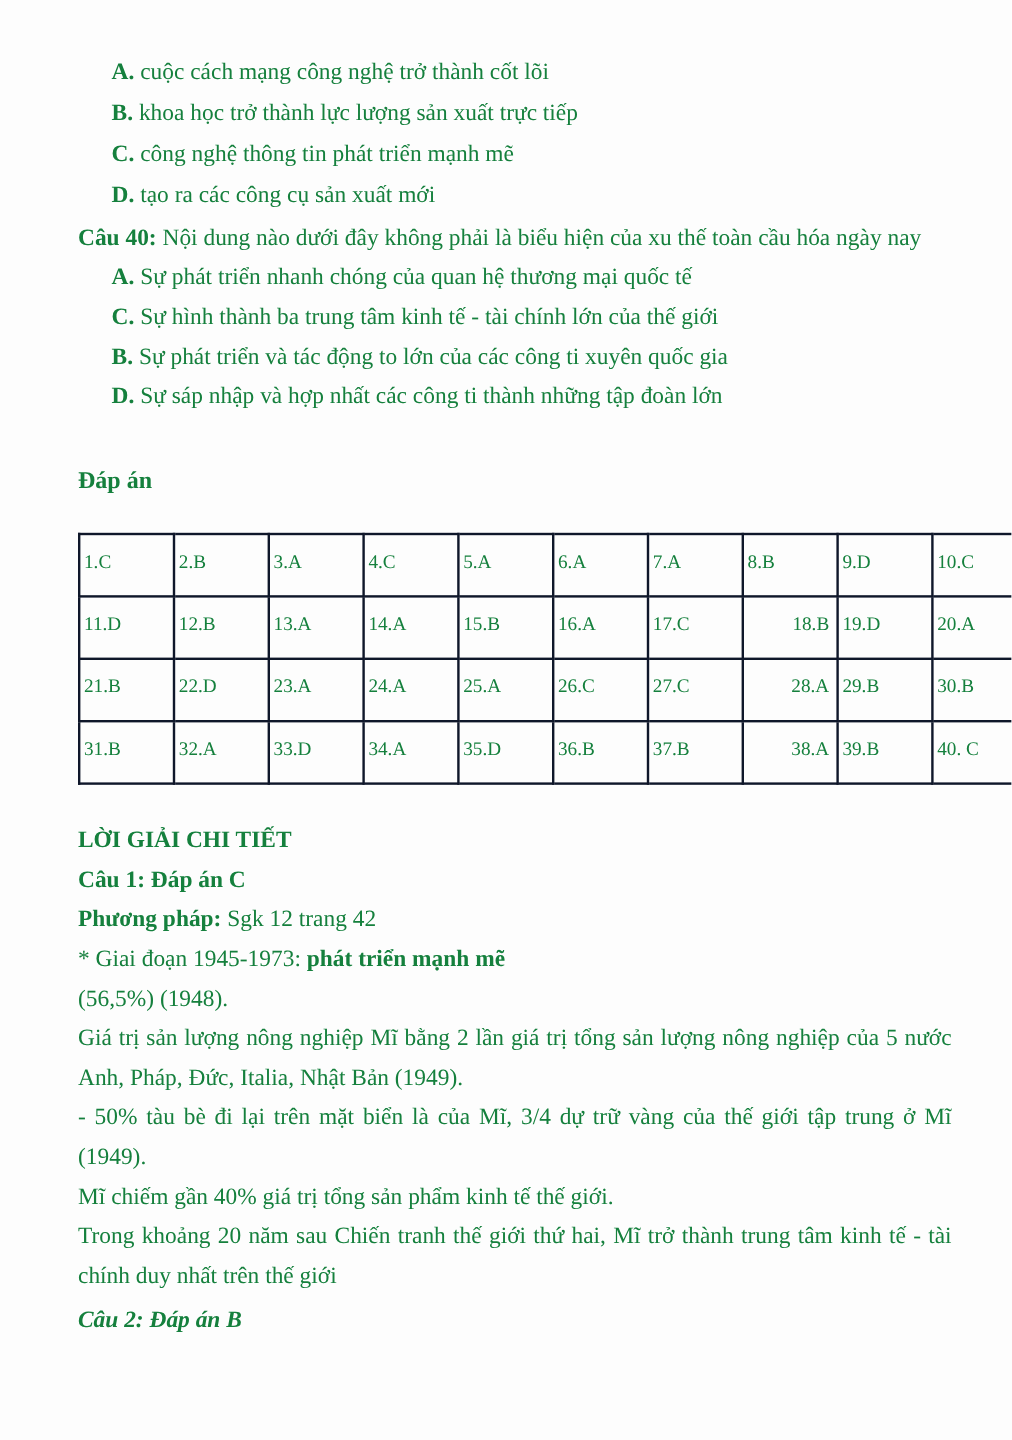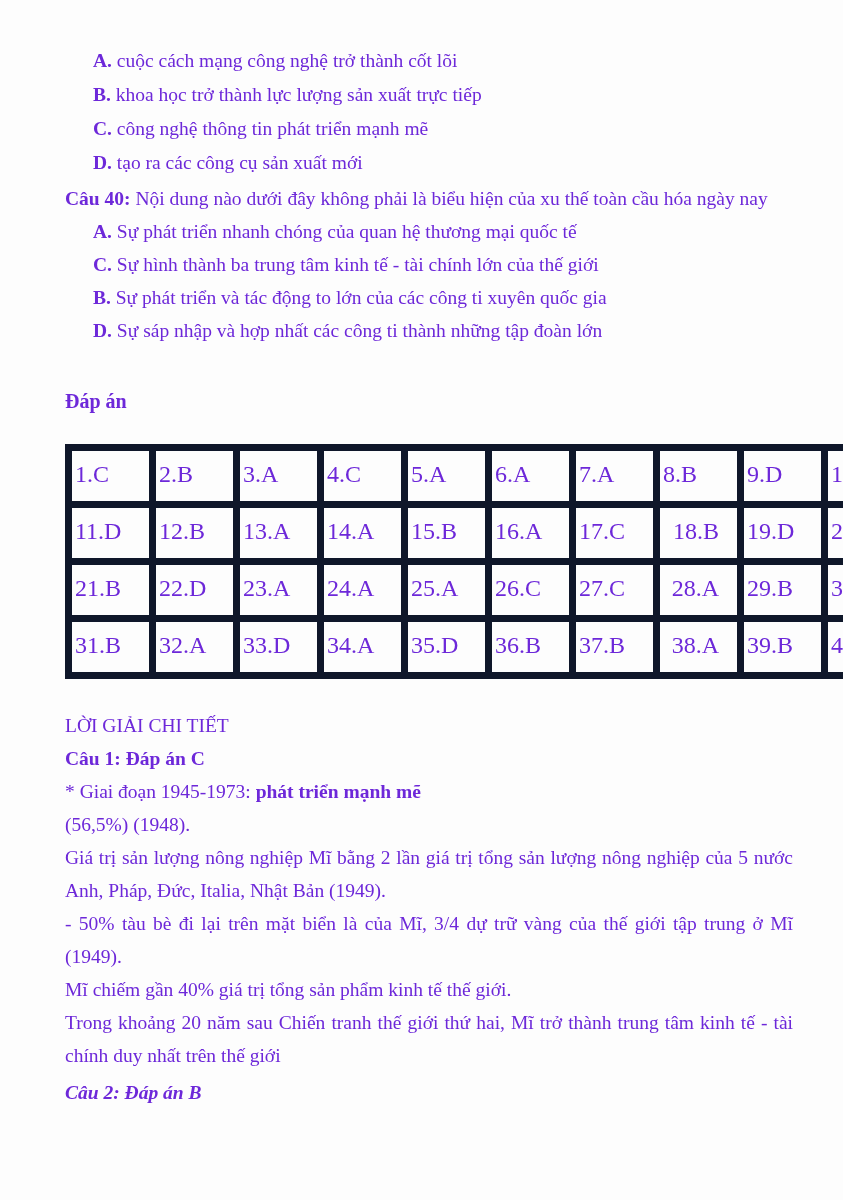--- a/index.html
+++ b/index.html
@@ -1,21 +1,21 @@
 <!DOCTYPE html>
 <html><head>
 <meta charset="utf-8">
 <style>
   html, body { margin: 0; padding: 0; background: #ffffff; }
   .page {
     width: 843px;
     height: 1200px;
     margin: 0 auto;
     background: #fdfdfd;
-    color: #6d28d9;
+    color: #15803d;
     font-family: "Liberation Serif", "DejaVu Serif", serif;
     font-size: 19.5px;
     box-sizing: border-box;
     padding: 44px 50px 0 65px;
     overflow: hidden;
   }
   b, .b { font-weight: bold; }
 
   
   .optline { line-height: 34px; padding-left: 28px; white-space: nowrap; }
@@ -27,37 +27,37 @@
   .answers-heading { margin-top: 43px; font-weight: bold; font-size: 20px; line-height: 22px; }
 
   
   table.answers {
     margin-top: 32px;
     border-collapse: collapse;
     table-layout: fixed;
     width: 724px;
   }
   table.answers td {
-    border: 7px solid #0f172a;
+    border: 2px solid #0f172a;
     width: 72px;
     height: 46px;
     padding: 0 2px 4px 3px;
-    font-size: 24px;
+    font-size: 16px;
     vertical-align: middle;
     text-align: left;
     overflow: hidden;
     white-space: nowrap;
   }
-  table.answers td.ra { text-align: right; padding-right: 18px; }
+  table.answers td.ra { text-align: right; padding-right: 6px; }
 
   
   .solutions { margin-top: 30px; }
   .sline { line-height: 33px; }
   .jline { text-align: justify; text-align-last: justify; }
-  .sol-heading { font-weight: normal; }
+  .sol-heading { font-weight: bold; }
   .cau2 { margin-top: 4px; font-style: italic; }
 </style>
 </head>
 <body>
 
 <div class="page">
 
   <div>
     <div class="optline">
       <b>A.</b>
@@ -152,20 +152,24 @@
         <td>39.B</td>
         <td>40. C</td>
       </tr>
     </tbody>
   </table>
 
   <div class="solutions">
     <div class="sline sol-heading">LỜI GIẢI CHI TIẾT</div>
     <div class="sline b">Câu 1: Đáp án C</div>
     <div class="sline">
+      <b>Phương pháp:</b>
+      <span>Sgk 12 trang 42</span>
+    </div>
+    <div class="sline">
       <span>* Giai đoạn 1945-1973:</span>
       <b>phát triển mạnh mẽ</b>
     </div>
     <div class="sline">(56,5%) (1948).</div>
     <div class="sline jline">Giá trị sản lượng nông nghiệp Mĩ bằng 2 lần giá trị tổng sản lượng nông nghiệp của 5 nước</div>
     <div class="sline">Anh, Pháp, Đức, Italia, Nhật Bản (1949).</div>
     <div class="sline jline">- 50% tàu bè đi lại trên mặt biển là của Mĩ, 3/4 dự trữ vàng của thế giới tập trung ở Mĩ</div>
     <div class="sline">(1949).</div>
     <div class="sline">Mĩ chiếm gần 40% giá trị tổng sản phẩm kinh tế thế giới.</div>
     <div class="sline jline">Trong khoảng 20 năm sau Chiến tranh thế giới thứ hai, Mĩ trở thành trung tâm kinh tế - tài</div>

